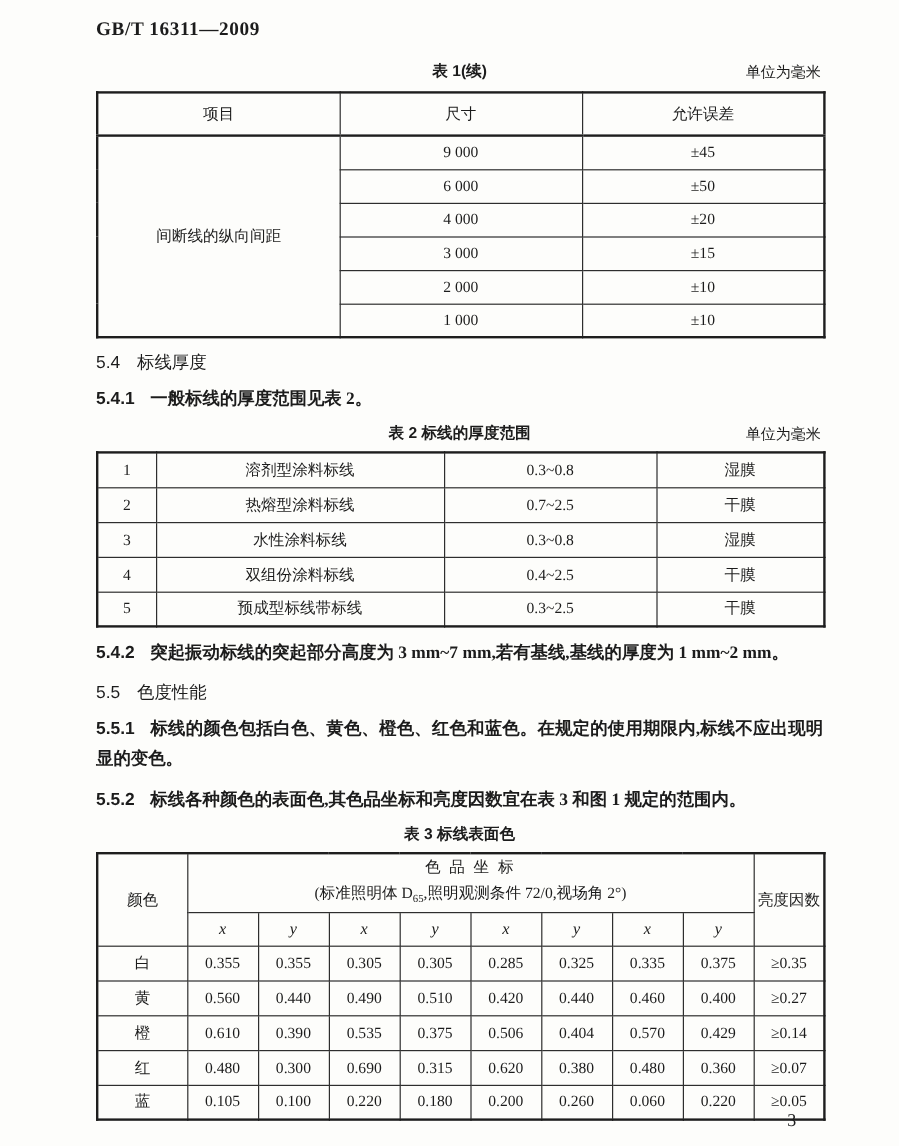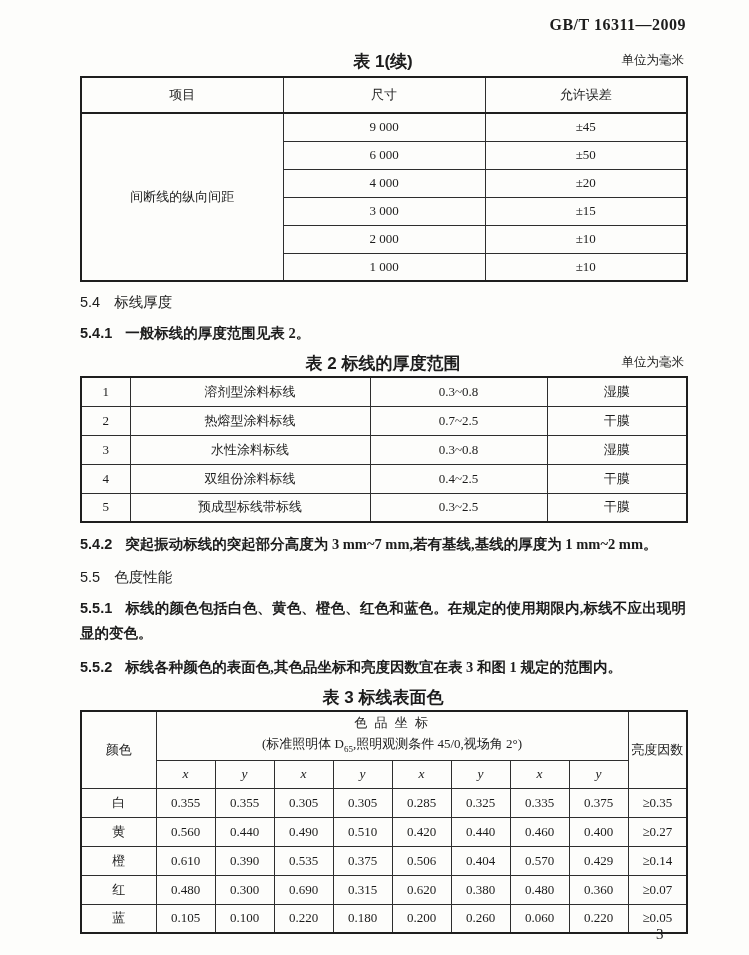--- a/index.html
+++ b/index.html
@@ -7,29 +7,29 @@
   body {
     background:#fdfdfb;
     font-family:"Liberation Serif","DejaVu Serif",serif;
     color:#1c1c1c;
     position:relative;
     overflow:hidden;
   }
   .content { position:absolute; left:80px; top:0; width:606px; }
 
   .doc-code {
-    margin-top:16px; text-align:right;
+    margin-top:16px; text-align:left;
     font-weight:bold; font-size:16px; letter-spacing:0.5px;
     font-family:"Liberation Serif","DejaVu Serif",serif;
   }
 
   .caption-row { position:relative; height:19px; }
   .caption {
     position:absolute; left:0; right:0; text-align:center;
-    font-weight:bold; font-size:17px;
+    font-weight:bold; font-size:13px;
     font-family:"Liberation Sans","DejaVu Sans",sans-serif;
   }
   .unit-note {
     position:absolute; right:2px; top:2px;
     font-size:12.5px; font-weight:normal;
   }
 
   table { border-collapse:collapse; width:606px; table-layout:fixed; }
   table, th, td { border:1px solid #2e2e2e; }
   table { border-width:2px; border-color:#1e1e1e; }
@@ -199,21 +199,21 @@
         <col style="width:59px">
         <col style="width:59px">
         <col style="width:59px">
       <col style="width:59px">
     </colgroup>
     <tbody>
         <tr>
       <td rowspan="2">颜色</td>
       <td colspan="8" class="group-cell">
         <div class="group-title">色 品 坐 标</div>
-        <div><span>(标准照明体 D</span><sub>65</sub><span>,照明观测条件 45/0,视场角 2°)</span></div>
+        <div><span>(标准照明体 D</span><sub>65</sub><span>,照明观测条件 72/0,视场角 2°)</span></div>
       </td>
       <td rowspan="2">亮度因数</td>
     </tr>
     <tr class="xy-row">
       <td>x</td>
       <td>y</td>
       <td>x</td>
       <td>y</td>
       <td>x</td>
       <td>y</td>

